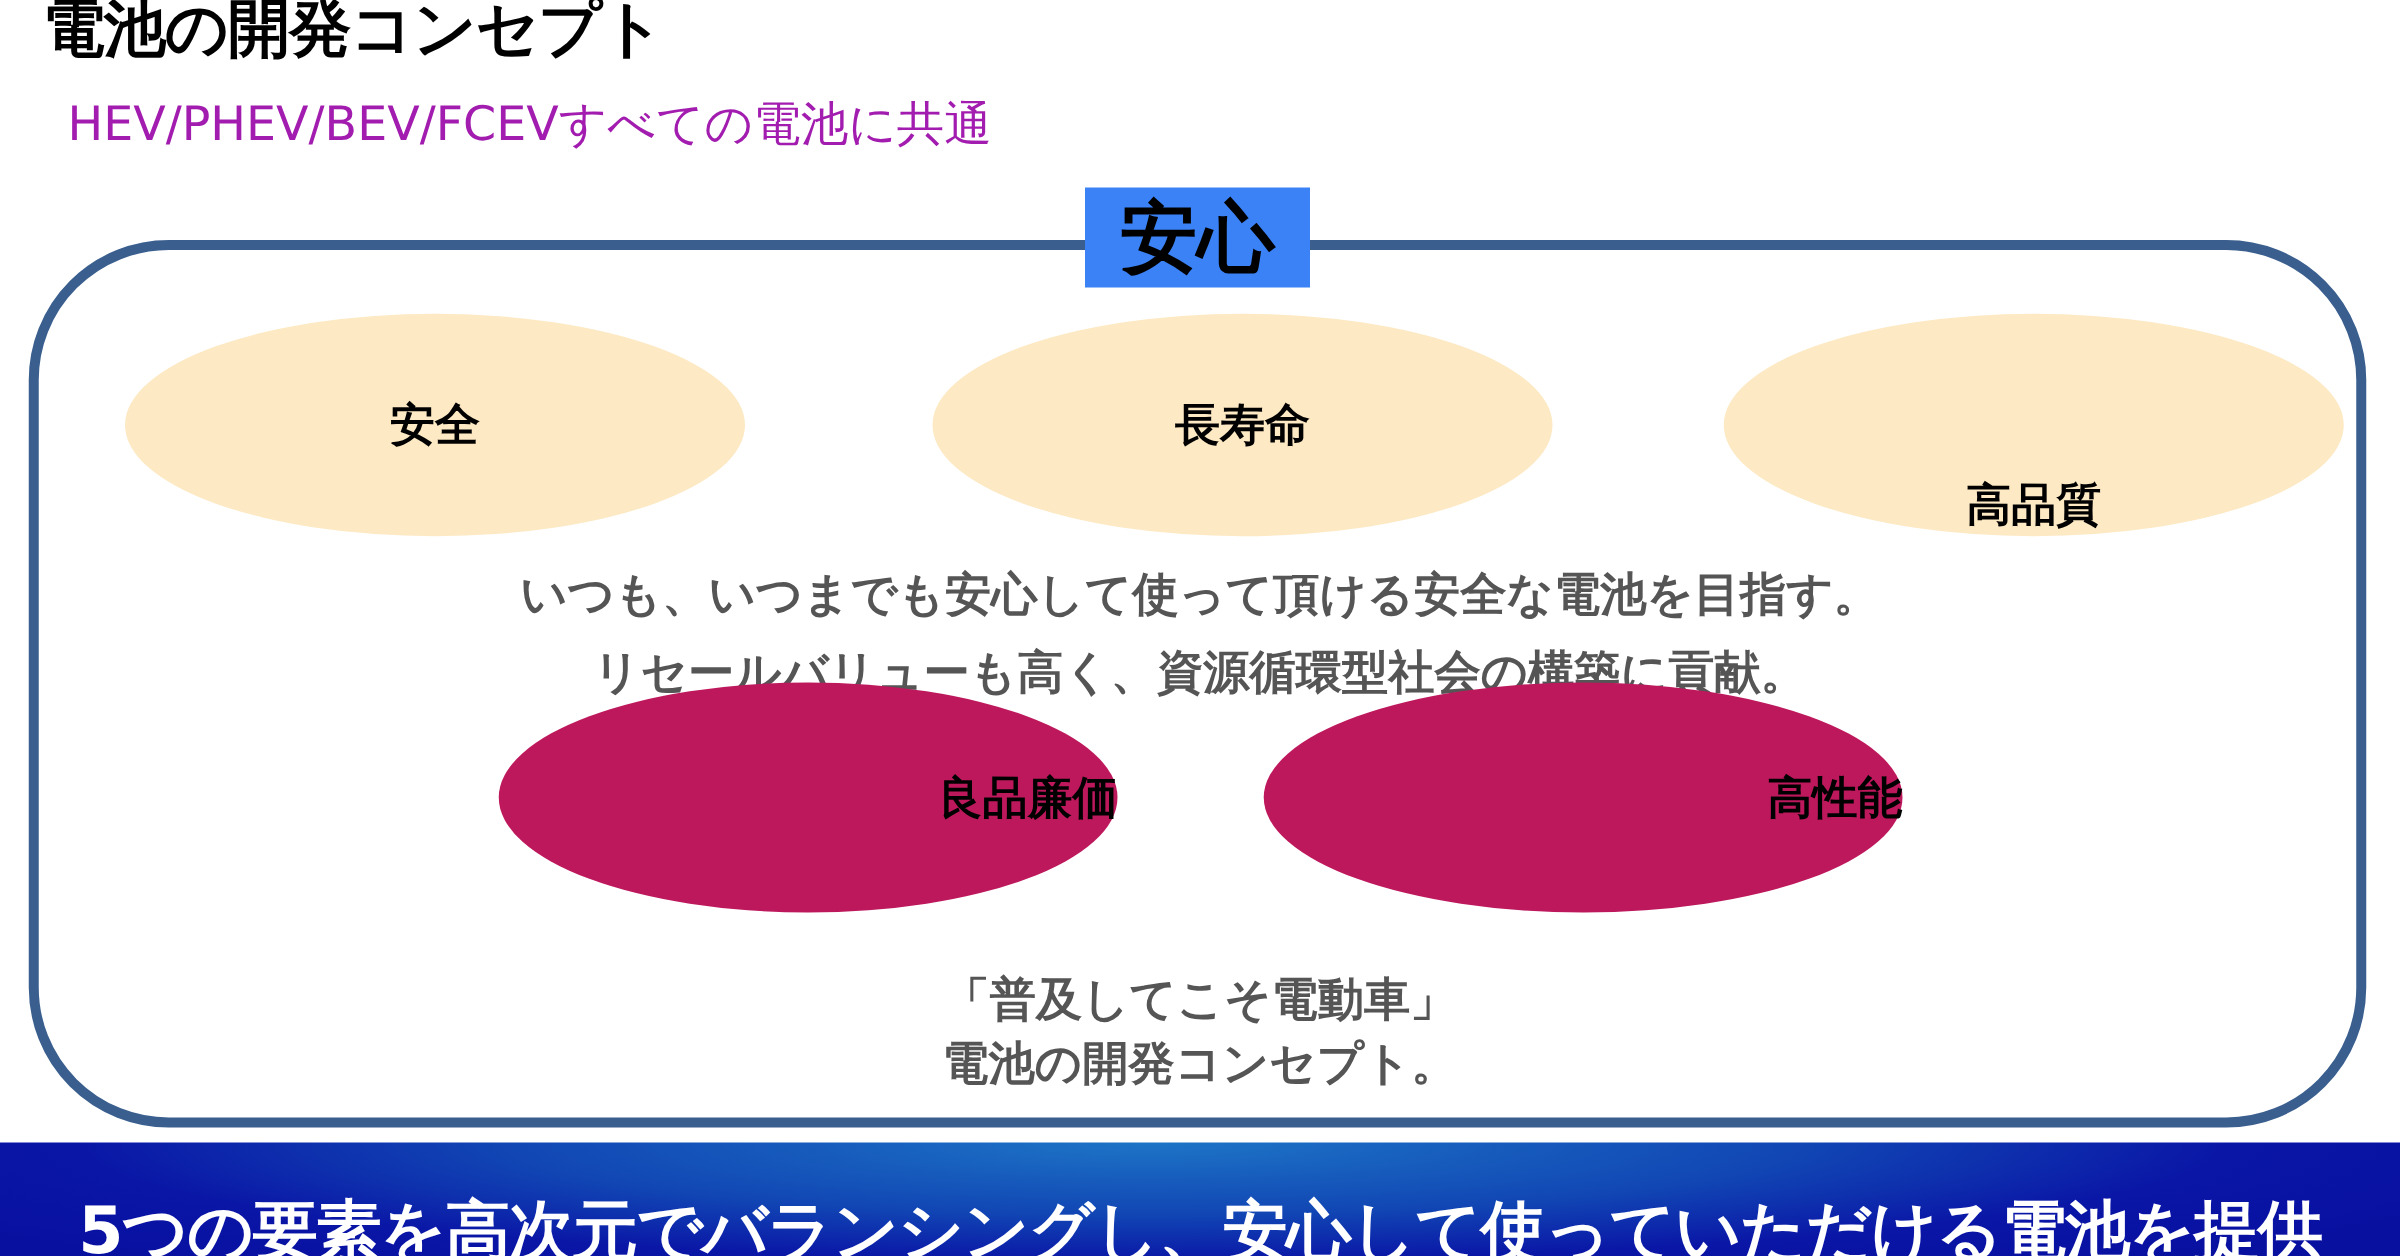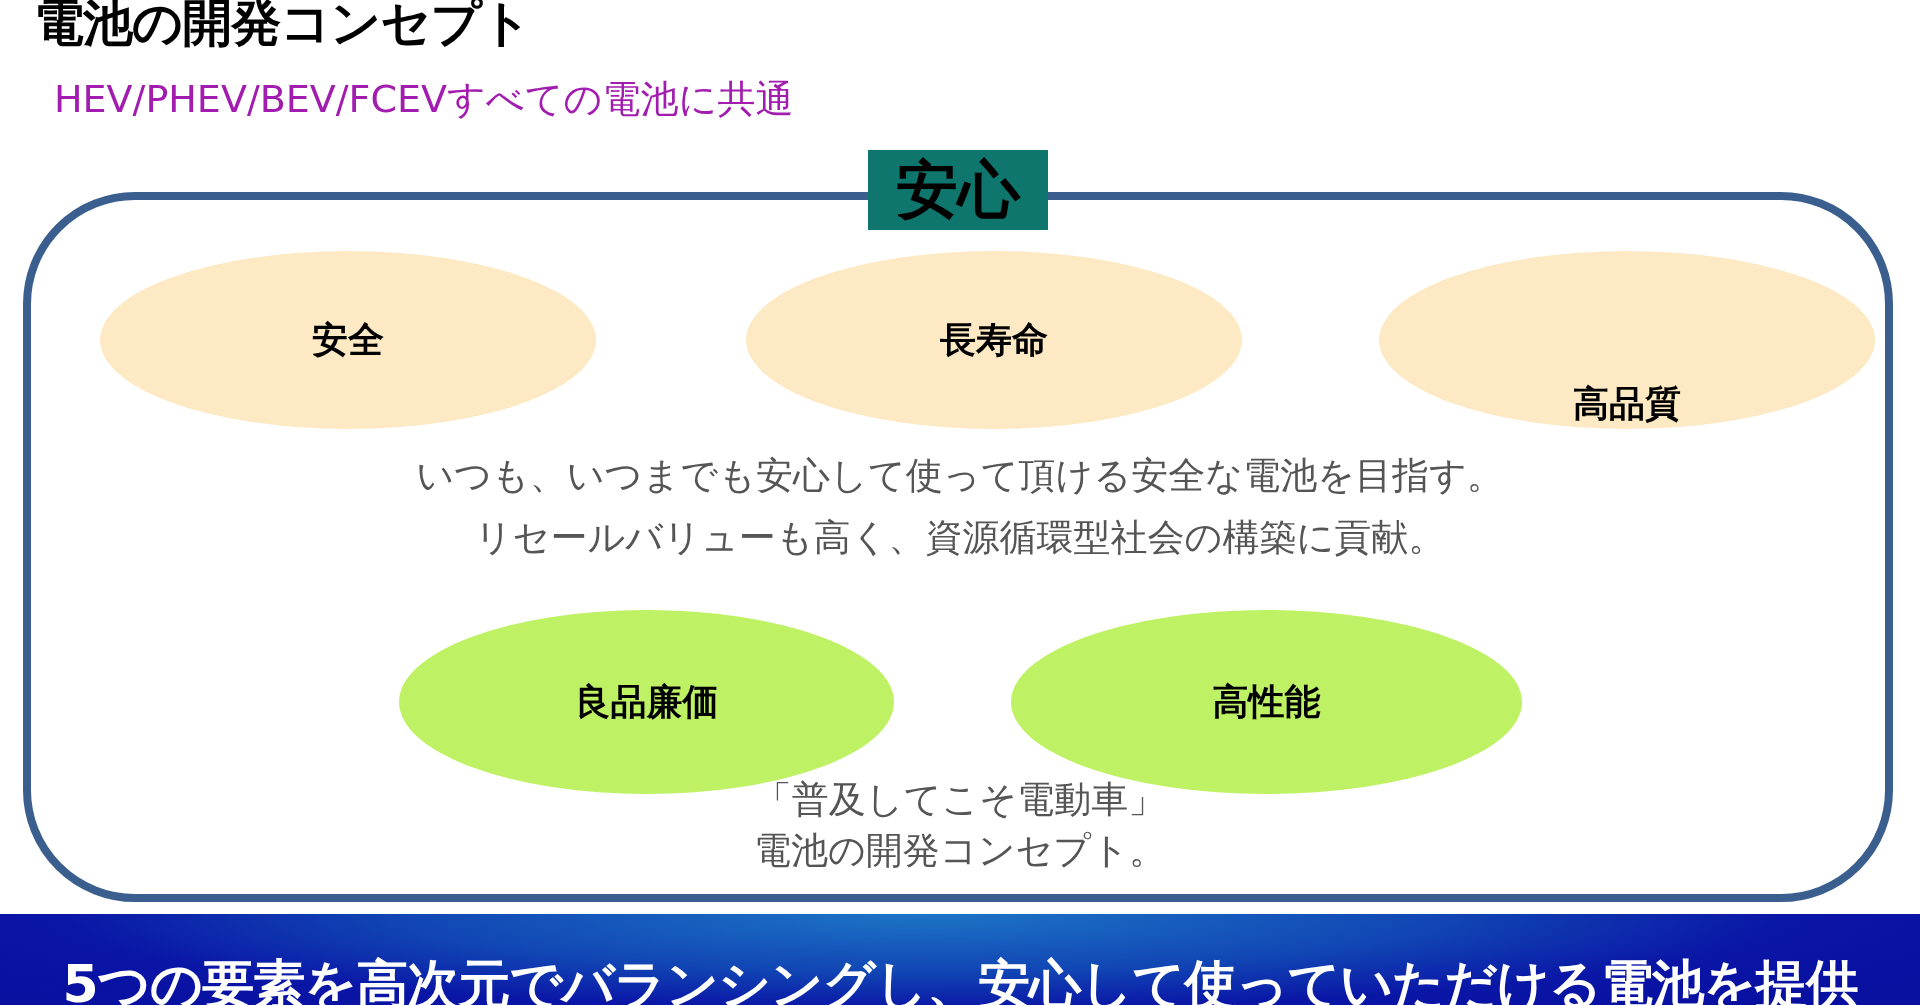--- a/index.html
+++ b/index.html
@@ -17,33 +17,33 @@
     position: absolute; left: 54px; top: 74px;
     font-size: 38px; color: #a21caf; white-space: nowrap;
   }
   .frame {
     position: absolute; left: 23px; top: 192px;
     width: 1854px; height: 694px;
     border: 8px solid #3a5f8f; border-radius: 112px;
   }
   .frame-title {
     position: absolute; left: 868px; top: 150px; width: 180px; height: 80px;
-    background: #0f766e; text-align: center;
+    background: #3b82f6; text-align: center;
     font-size: 62px; font-weight: bold; color: #000; line-height: 80px;
   }
   .ellipse {
     position: absolute; border-radius: 50%;
     display: flex; align-items: center; justify-content: center;
     font-size: 36px; font-weight: bold; color: #000;
   }
   .peach { background: #fde9c3; width: 496px; height: 178px; top: 251px; }
-  .blue  { background: #bef264; height: 184px; top: 610px; }
+  .blue  { background: #be185d; height: 184px; top: 546px; justify-content: flex-end; }
   .msg {
     position: absolute; left: 0; width: 1920px; text-align: center;
-    font-size: 37px; font-weight: normal; color: #555555; line-height: 52px;
+    font-size: 37px; font-weight: bold; color: #555555; line-height: 52px;
   }
   .banner {
     position: absolute; left: 0; top: 914px; width: 1920px; height: 91px;
     background: radial-gradient(ellipse 60% 140% at 48% 0%, #1d74c6 0%, #1146b4 45%, #0a16a6 75%, #0810a0 100%);
     overflow: hidden;
   }
   .banner-text {
     position: absolute; left: 0; top: 36px; width: 1920px; text-align: center;
     font-size: 52px; font-weight: bold; color: #ffffff; white-space: nowrap;
     letter-spacing: -1px;

